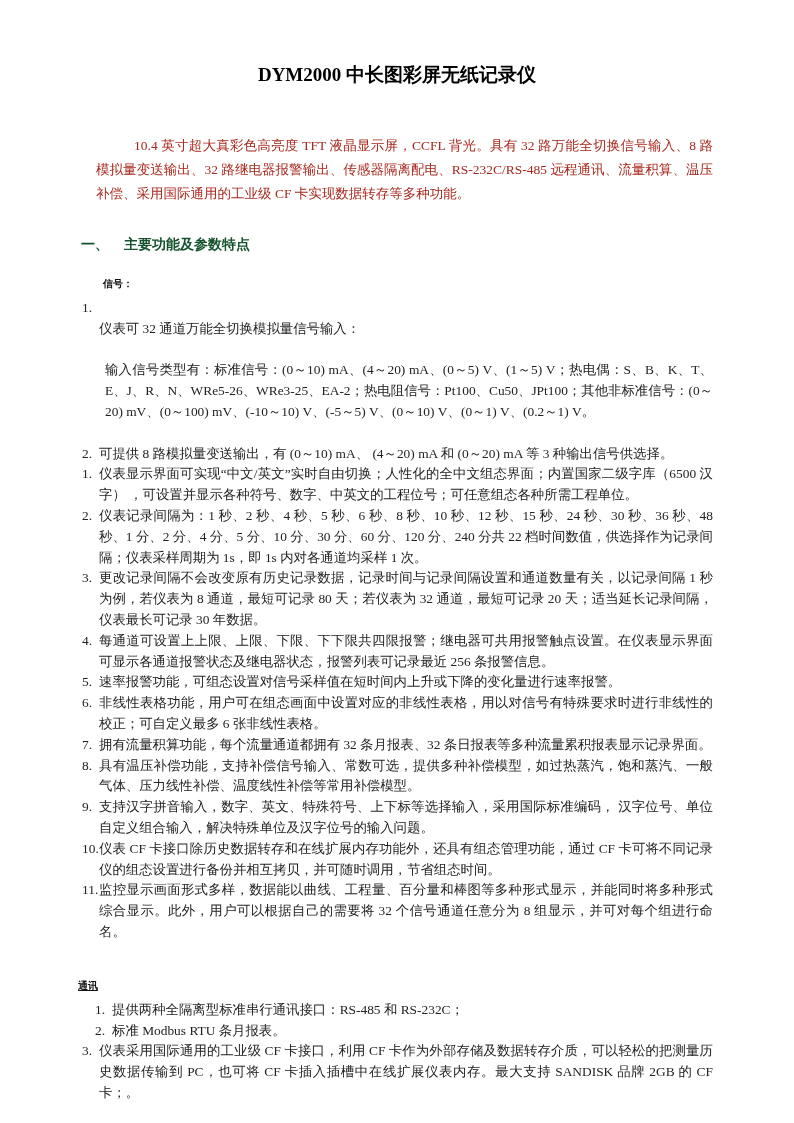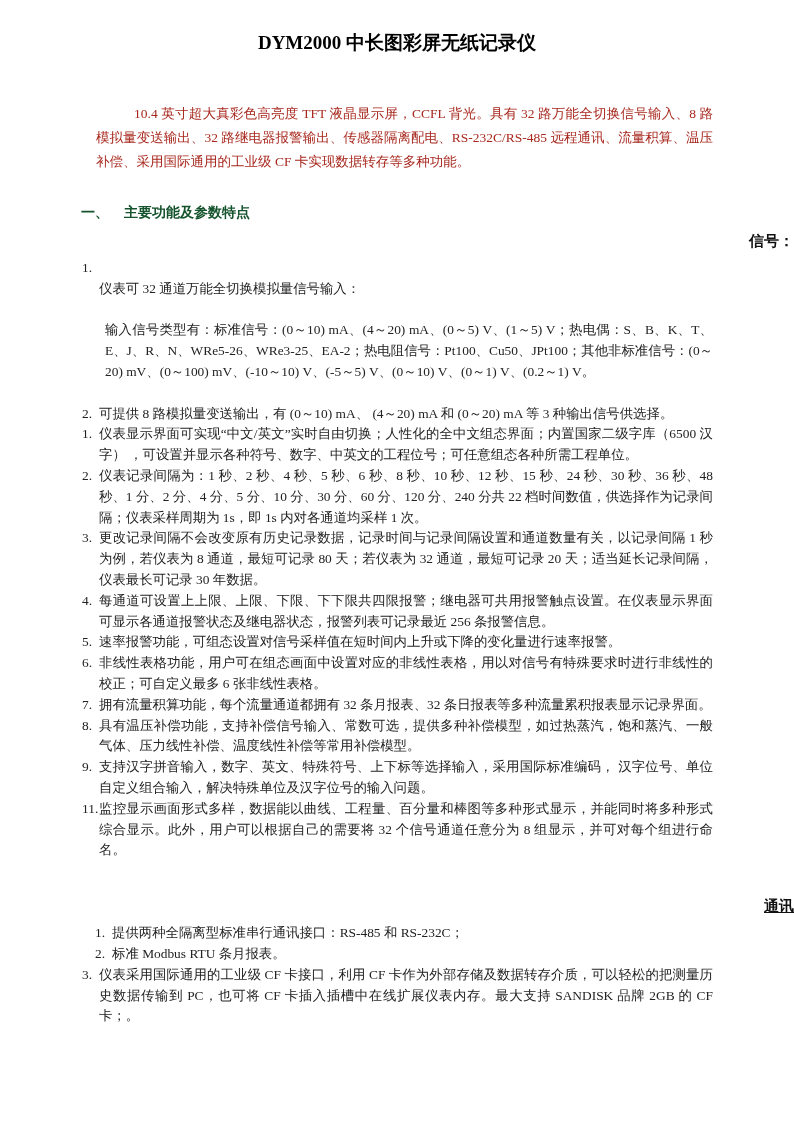--- a/index.html
+++ b/index.html
@@ -5,21 +5,21 @@
   html, body { margin: 0; padding: 0; }
   body {
     width: 794px; height: 1123px;
     background: #ffffff;
     overflow: hidden;
     font-family: "Liberation Serif", "DejaVu Serif", serif;
   }
   .page { position: relative; width: 794px; height: 1123px; background: #fff; }
 
   .doc-title {
-    margin: 0; padding-top: 30px;
+    margin: 0; padding-top: 62px;
     text-align: center;
     font-size: 19px; font-weight: 700; color: #000;
     font-family: "Liberation Serif", "DejaVu Serif", serif;
   }
 
   .intro {
     margin: 46px 81px 0 96px;
     text-indent: 38px;
     font-size: 13.5px; line-height: 24px;
     color: #a8281e;
@@ -28,24 +28,23 @@
 
   .sec-heading {
     margin: 30px 0 0 81px;
     font-size: 14px; font-weight: 700;
     color: #14532d;
     font-family: "Liberation Sans", "DejaVu Sans", sans-serif;
   }
   .sec-heading .sec-num { margin-right: 15px; }
 
   .sub-heading {
-    margin: 10px 0 7px 103px;
-    font-size: 15px; font-weight: 700; color: #111;
+    margin: 23px 0 7px 103px;
+    font-size: 10px; font-weight: 700; color: #111;
     font-family: "Liberation Sans", "DejaVu Sans", sans-serif;
-    text-align: right;
   }
   .sub-heading.comm { margin-left: 78px; margin-top: 36px; text-decoration: underline; }
 
   .list {
     margin: 0 81px 0 82px;
     font-size: 13.4px; line-height: 20.8px;
     color: #222;
   }
   .row { display: flex; }
   .row.indent { margin-left: 13px; }
@@ -112,20 +111,24 @@
     </div>
     <div class="row">
       <span class="num">8.</span>
       <div class="txt">具有温压补偿功能，支持补偿信号输入、常数可选，提供多种补偿模型，如过热蒸汽，饱和蒸汽、一般气体、压力线性补偿、温度线性补偿等常用补偿模型。</div>
     </div>
     <div class="row">
       <span class="num">9.</span>
       <div class="txt">支持汉字拼音输入，数字、英文、特殊符号、上下标等选择输入，采用国际标准编码， 汉字位号、单位自定义组合输入，解决特殊单位及汉字位号的输入问题。</div>
     </div>
     <div class="row">
+      <span class="num">10.</span>
+      <div class="txt">仪表 CF 卡接口除历史数据转存和在线扩展内存功能外，还具有组态管理功能，通过 CF 卡可将不同记录仪的组态设置进行备份并相互拷贝，并可随时调用，节省组态时间。</div>
+    </div>
+    <div class="row">
       <span class="num">11.</span>
       <div class="txt">监控显示画面形式多样，数据能以曲线、工程量、百分量和棒图等多种形式显示，并能同时将多种形式综合显示。此外，用户可以根据自己的需要将 32 个信号通道任意分为 8 组显示，并可对每个组进行命名。</div>
     </div>
   </div>
 
   <h3 class="sub-heading comm">通讯</h3>
   <div class="list">
     <div class="row indent">
       <span class="num">1.</span>
       <div class="txt">提供两种全隔离型标准串行通讯接口：RS-485 和 RS-232C；</div>

